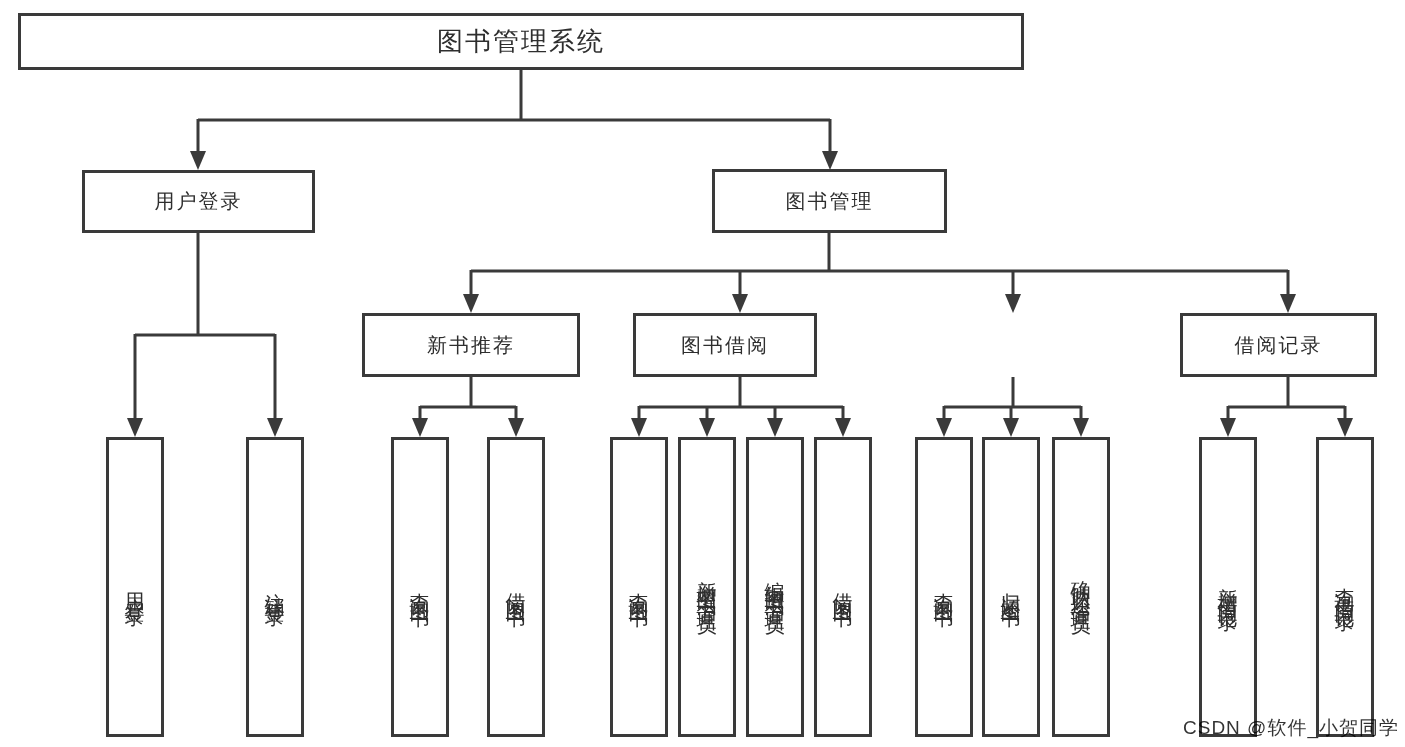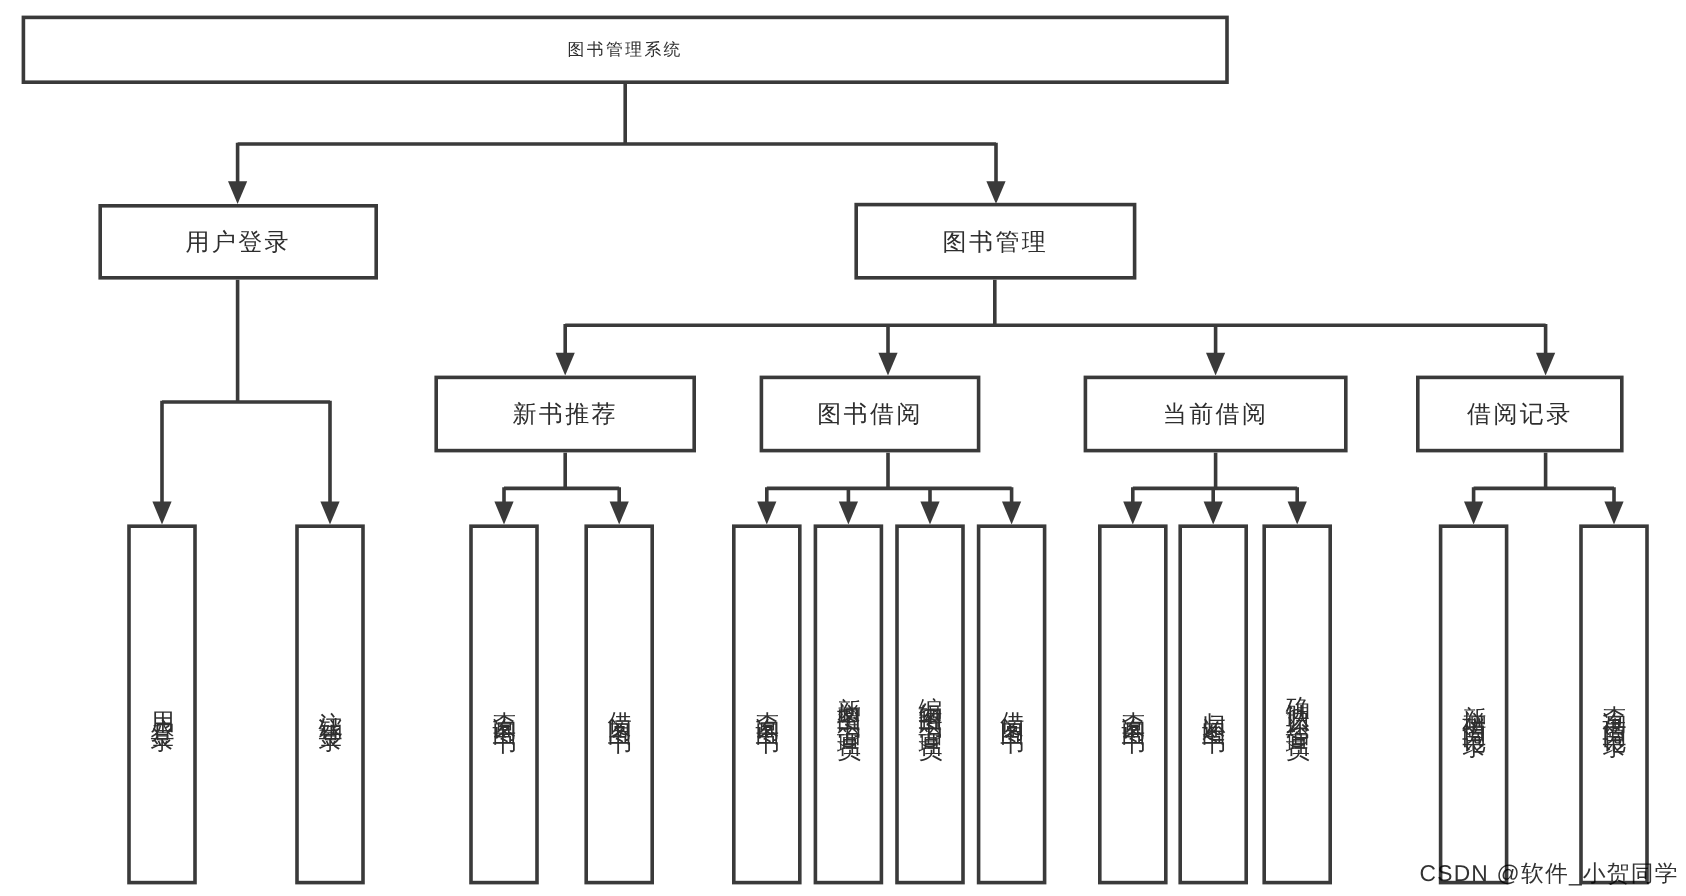--- a/index.html
+++ b/index.html
@@ -20,21 +20,21 @@
     position: absolute;
     box-sizing: border-box;
     background: #ffffff;
     border: 3px solid #3a3a3a;
     display: flex;
     align-items: center;
     justify-content: center;
     color: #2e2e2e;
   }
   .hnode { font-size: 20px; letter-spacing: 2px; }
-  .root-node { font-size: 14px; letter-spacing: 2px; }
+  .root-node { font-size: 26px; letter-spacing: 2px; }
   .vnode span {
     writing-mode: vertical-rl;
     text-orientation: mixed;
     font-size: 20px;
     letter-spacing: 5px;
     line-height: 1.1;
     color: #2e2e2e;
   }
   .watermark {
     position: absolute;
@@ -92,22 +92,21 @@
     </g>
   </svg>
 
   <div class="node hnode root-node" style="left:18px; top:13px; width:1006px; height:57px;">图书管理系统</div>
 
   <div class="node hnode" style="left:82px; top:170px; width:233px; height:63px;">用户登录</div>
   <div class="node hnode" style="left:362px; top:313px; width:218px; height:64px;">新书推荐</div>
 
   <div class="node hnode" style="left:712px; top:169px; width:235px; height:64px;">图书管理</div>
   <div class="node hnode" style="left:633px; top:313px; width:184px; height:64px;">图书借阅</div>
-  <div class="node hnode" style="left:903px; top:313px; width:220px; height:64px;">当前借阅</div>
-  <div class="node hnode" style="left:1180px; top:313px; width:173px; height:64px;">借阅记录</div>
+  <div class="node hnode" style="left:1180px; top:313px; width:197px; height:64px;">借阅记录</div>
 
   <div class="node vnode" style="left:106px; top:437px; width:58px; height:300px;">
     <span>用户登录</span>
   </div>
   <div class="node vnode" style="left:246px; top:437px; width:58px; height:300px;">
     <span>注销登录</span>
   </div>
 
   <div class="node vnode" style="left:391px; top:437px; width:58px; height:300px;">
     <span>查询图书</span>

